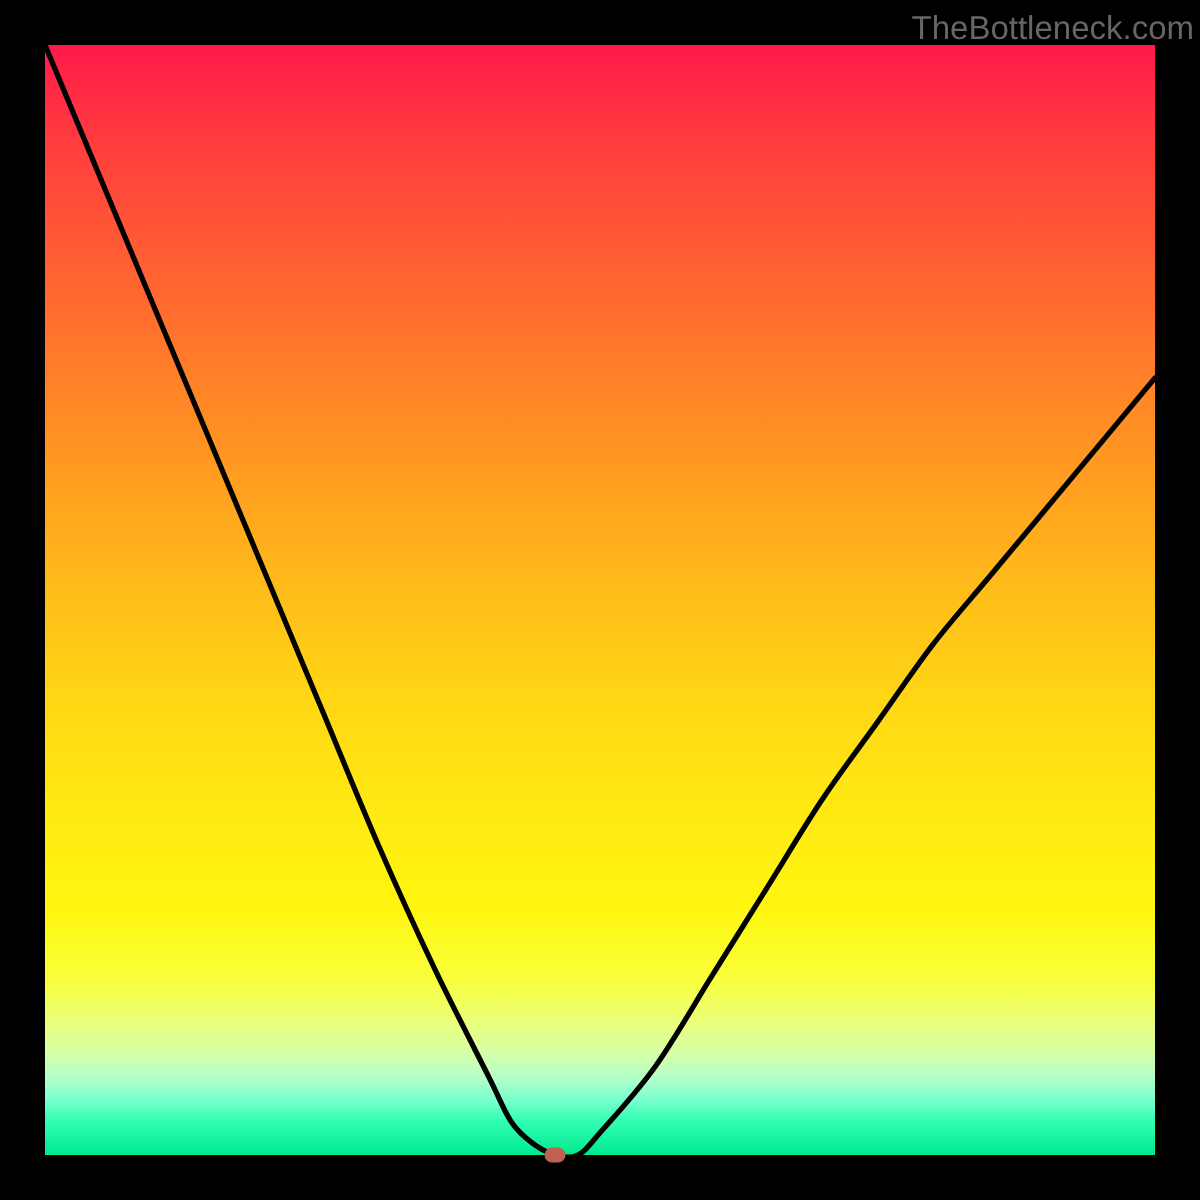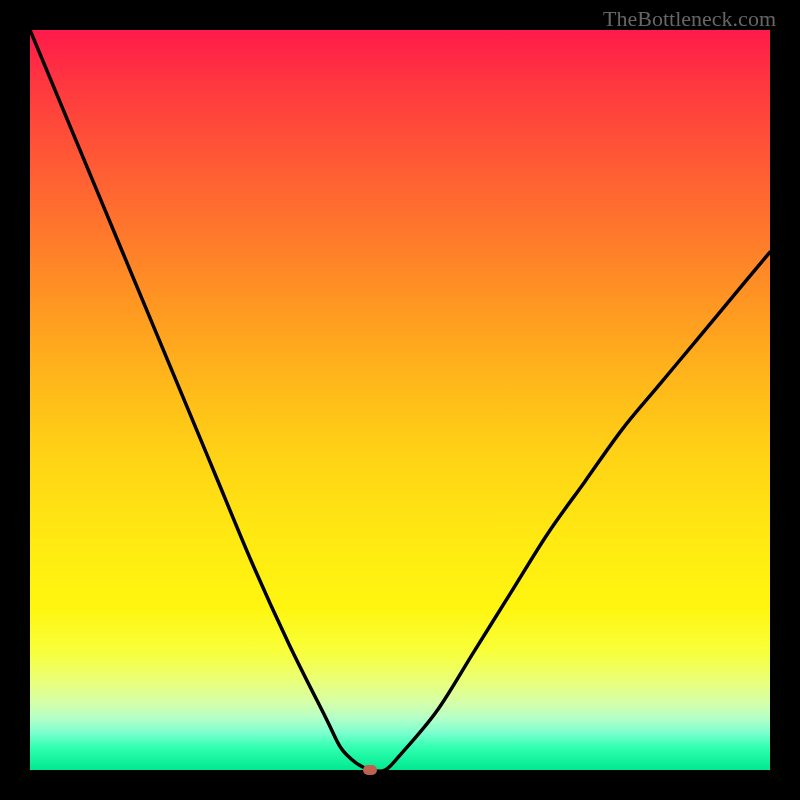--- a/index.html
+++ b/index.html
@@ -7,26 +7,25 @@
     padding: 0;
     width: 800px;
     height: 800px;
     background: #000;
     position: relative;
     font-family: Arial, sans-serif;
   }
   .watermark {
     position: absolute;
     top: 6px;
-    right: 24px;
+    right: 4px;
     color: #666;
     font-size: 22px;
     font-weight: 500;
     z-index: 10;
-    font-family: Liberation Serif, serif;
   }
   .frame {
     position: absolute;
     top: 30px;
     left: 30px;
     width: 740px;
     height: 740px;
     background: #000;
   }
   .plot-area {

